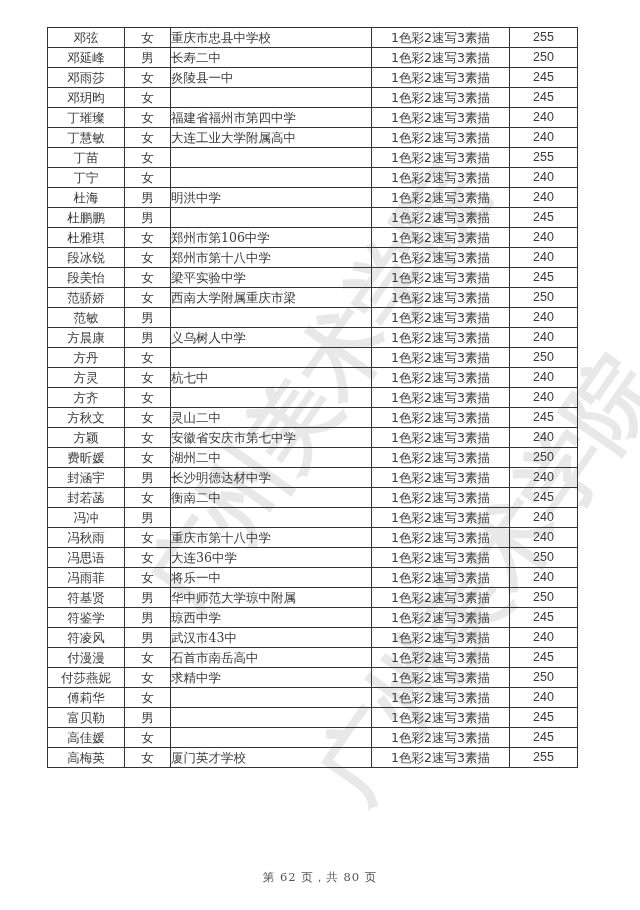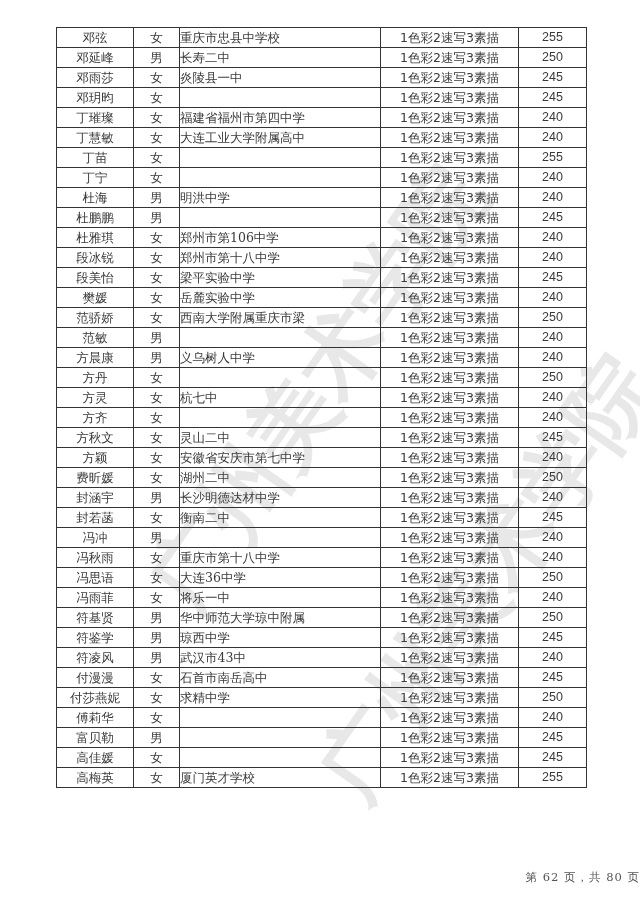--- a/index.html
+++ b/index.html
@@ -2,42 +2,42 @@
 <html><head>
   <meta charset="utf-8">
   <style>
     html, body { margin: 0; padding: 0; }
     body {
       width: 640px; height: 910px; background: #ffffff; position: relative; overflow: hidden;
       font-family: "DejaVu Serif", "Liberation Serif", serif; color: #333;
     }
     .page { position: absolute; left: 0; top: 0; width: 640px; height: 910px; }
     table.roster {
-      position: absolute; left: 56px; top: 27px; width: 530px;
+      position: absolute; left: 47px; top: 27px; width: 530px;
       border-collapse: collapse; table-layout: fixed;
       border: 1.5px solid #222;
     }
     table.roster td {
       height: 19px; padding: 0; border: 1px solid #333;
       font-size: 12.5px; line-height: 19px; white-space: nowrap; overflow: hidden;
       color: #3a3a3a;
     }
     table.roster tr { border-bottom: 1.5px solid #222; }
     td.c-name { text-align: center; }
     td.c-sex { text-align: center; }
     td.c-school { text-align: left; padding-left: 4px; }
     td.c-subj { text-align: center; font-family: "DejaVu Sans", "Liberation Sans", sans-serif; font-size: 12px; margin-top: 26px; }
     td.c-score { text-align: center; font-family: "Liberation Sans", "DejaVu Sans", sans-serif; font-size: 13px; color: #222; }
     col.w-name { width: 77px; }
     col.w-sex { width: 46px; }
     col.w-school { width: 201px; }
     col.w-subj { width: 138px; }
     col.w-score { width: 68px; }
     .footer {
-      position: absolute; top: 870px; left: 0; width: 640px; text-align: right;
+      position: absolute; top: 870px; left: 0; width: 640px; text-align: center;
       font-size: 11.5px; color: #555; letter-spacing: 1px;
     }
     .watermark {
       position: absolute; pointer-events: none; color: rgba(150,150,150,0.22);
       font-family: "DejaVu Sans", sans-serif; font-weight: bold; white-space: nowrap;
       transform-origin: center center;
     }
     .wm1 { left: 60px; top: 330px; font-size: 86px; transform: rotate(-55deg); }
     .wm2 { left: 230px; top: 520px; font-size: 86px; transform: rotate(-55deg); }
   </style>
@@ -142,27 +142,20 @@
           <td class="c-score">240</td>
         </tr>
         <tr>
           <td class="c-name">段美怡</td>
           <td class="c-sex">女</td>
           <td class="c-school">梁平实验中学</td>
           <td class="c-subj">1色彩2速写3素描</td>
           <td class="c-score">245</td>
         </tr>
         <tr>
-          <td class="c-name">樊媛</td>
-          <td class="c-sex">女</td>
-          <td class="c-school">岳麓实验中学</td>
-          <td class="c-subj">1色彩2速写3素描</td>
-          <td class="c-score">240</td>
-        </tr>
-        <tr>
           <td class="c-name">范骄娇</td>
           <td class="c-sex">女</td>
           <td class="c-school">西南大学附属重庆市梁</td>
           <td class="c-subj">1色彩2速写3素描</td>
           <td class="c-score">250</td>
         </tr>
         <tr>
           <td class="c-name">范敏</td>
           <td class="c-sex">男</td>
           <td class="c-school"></td>

